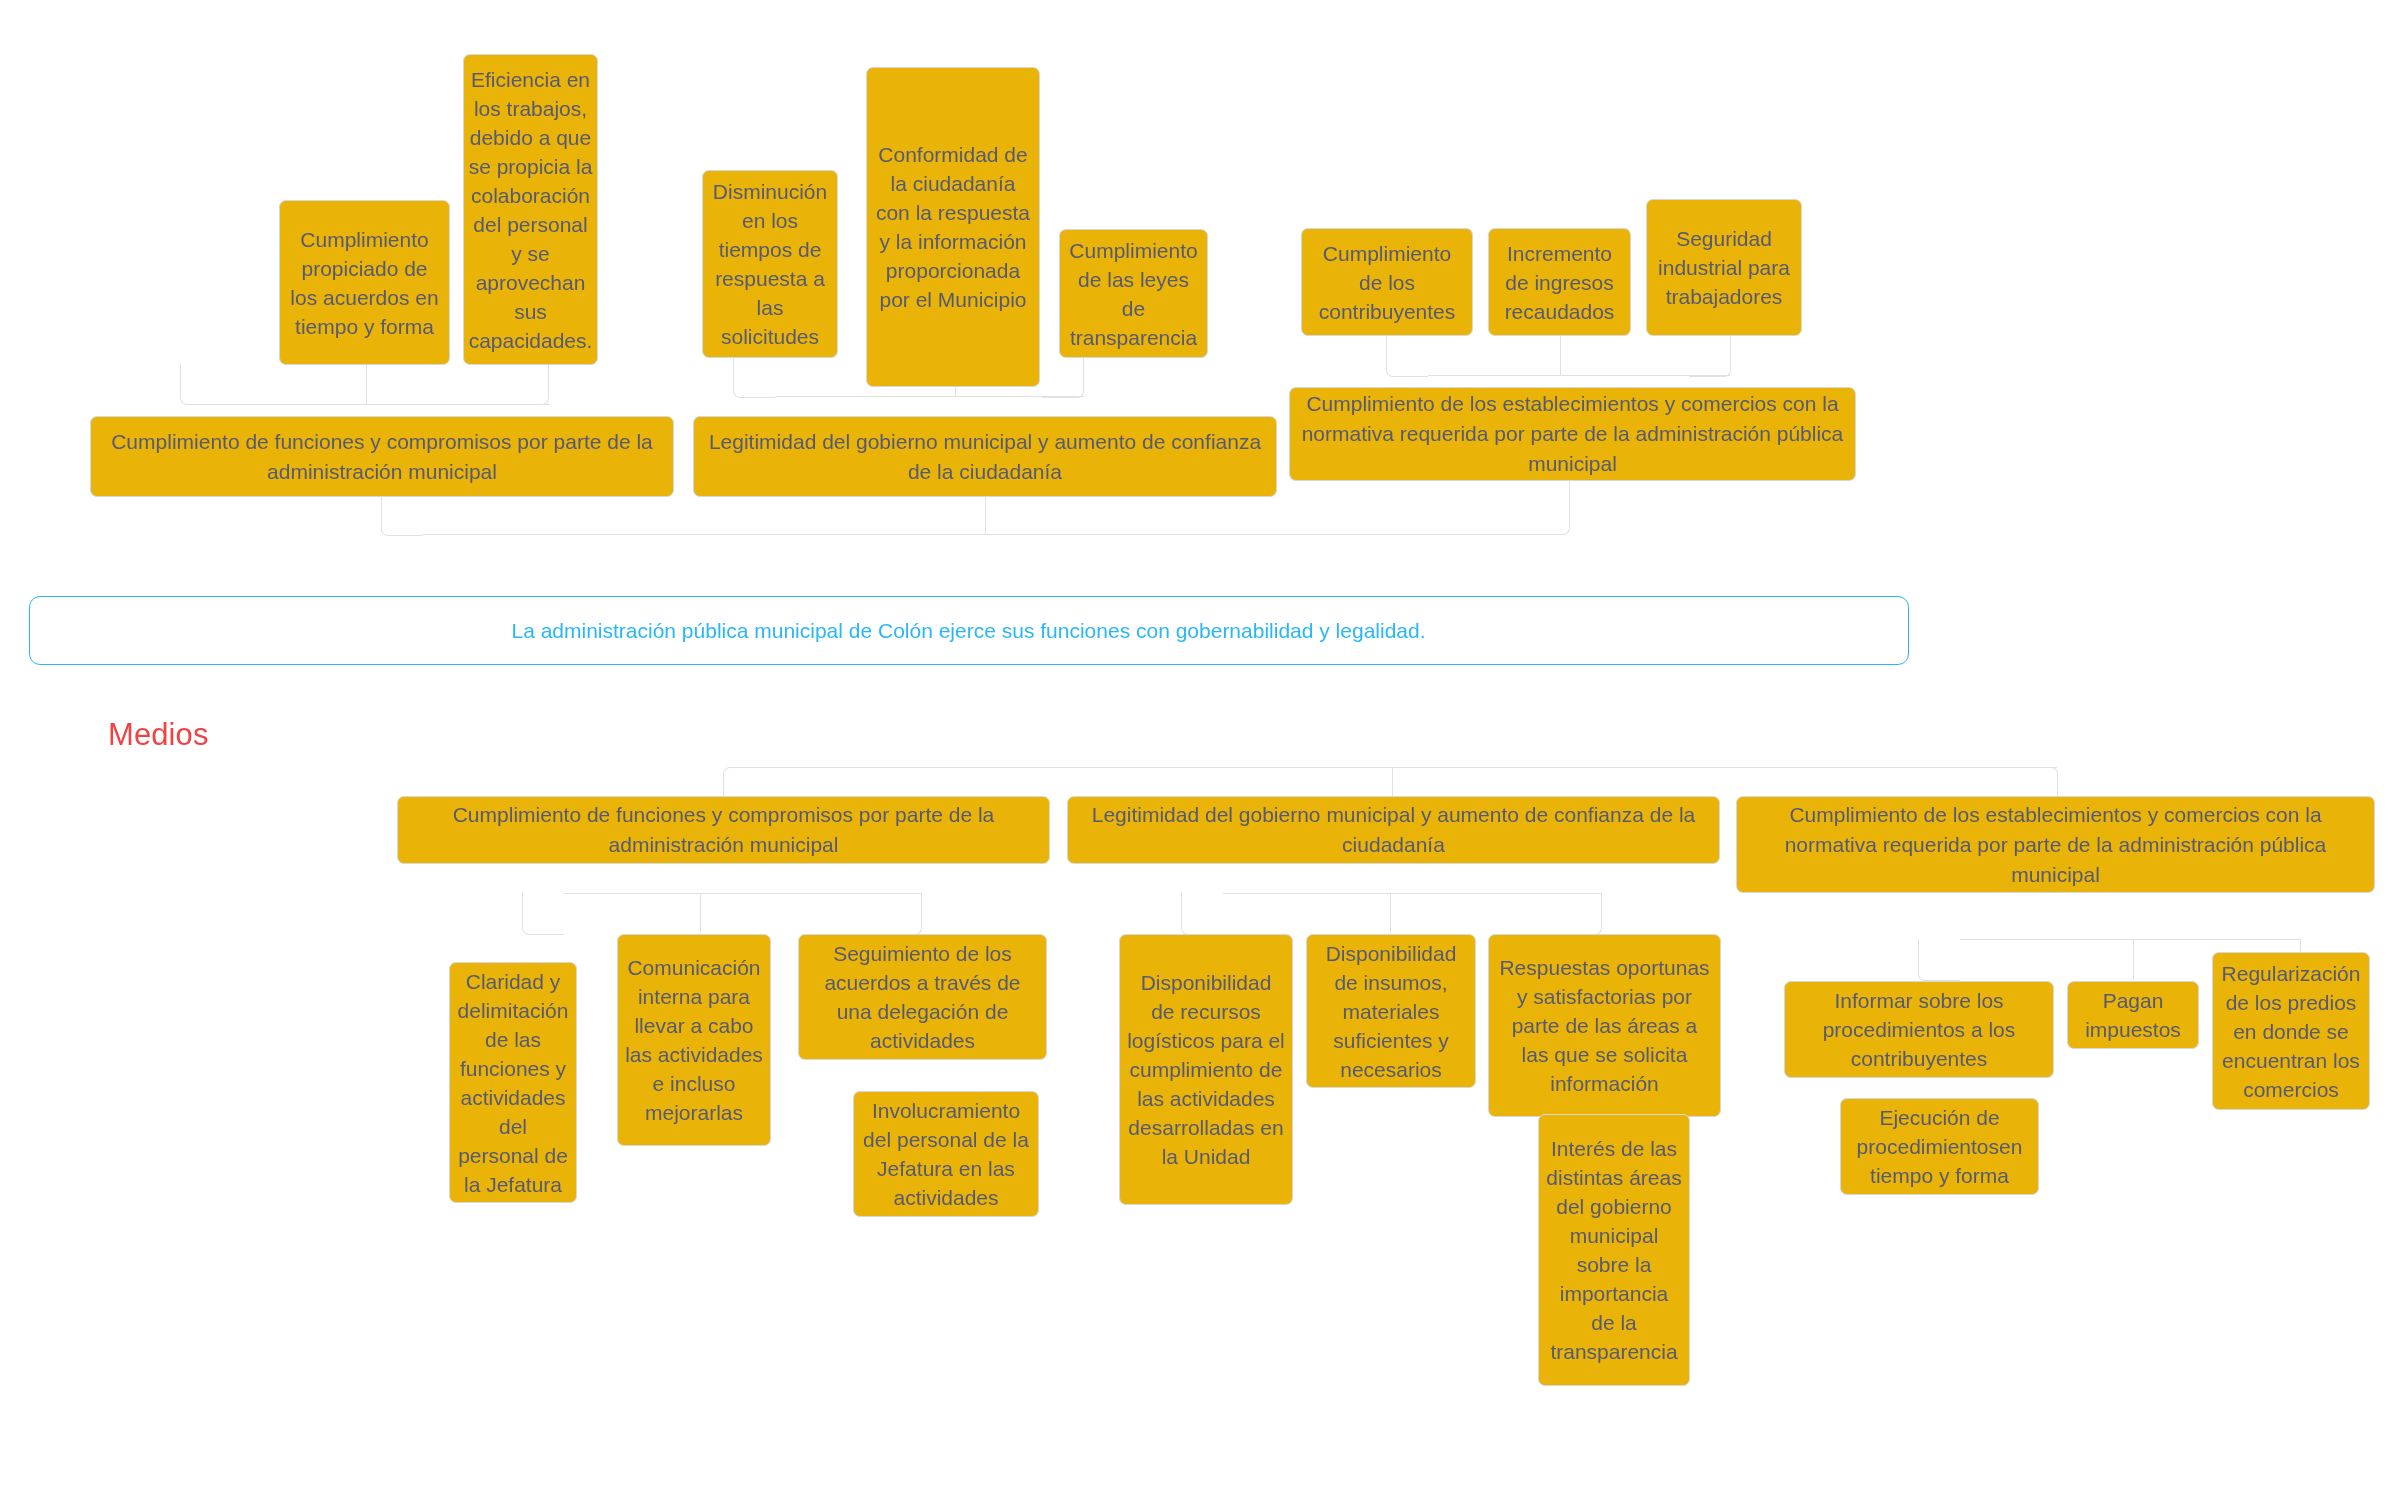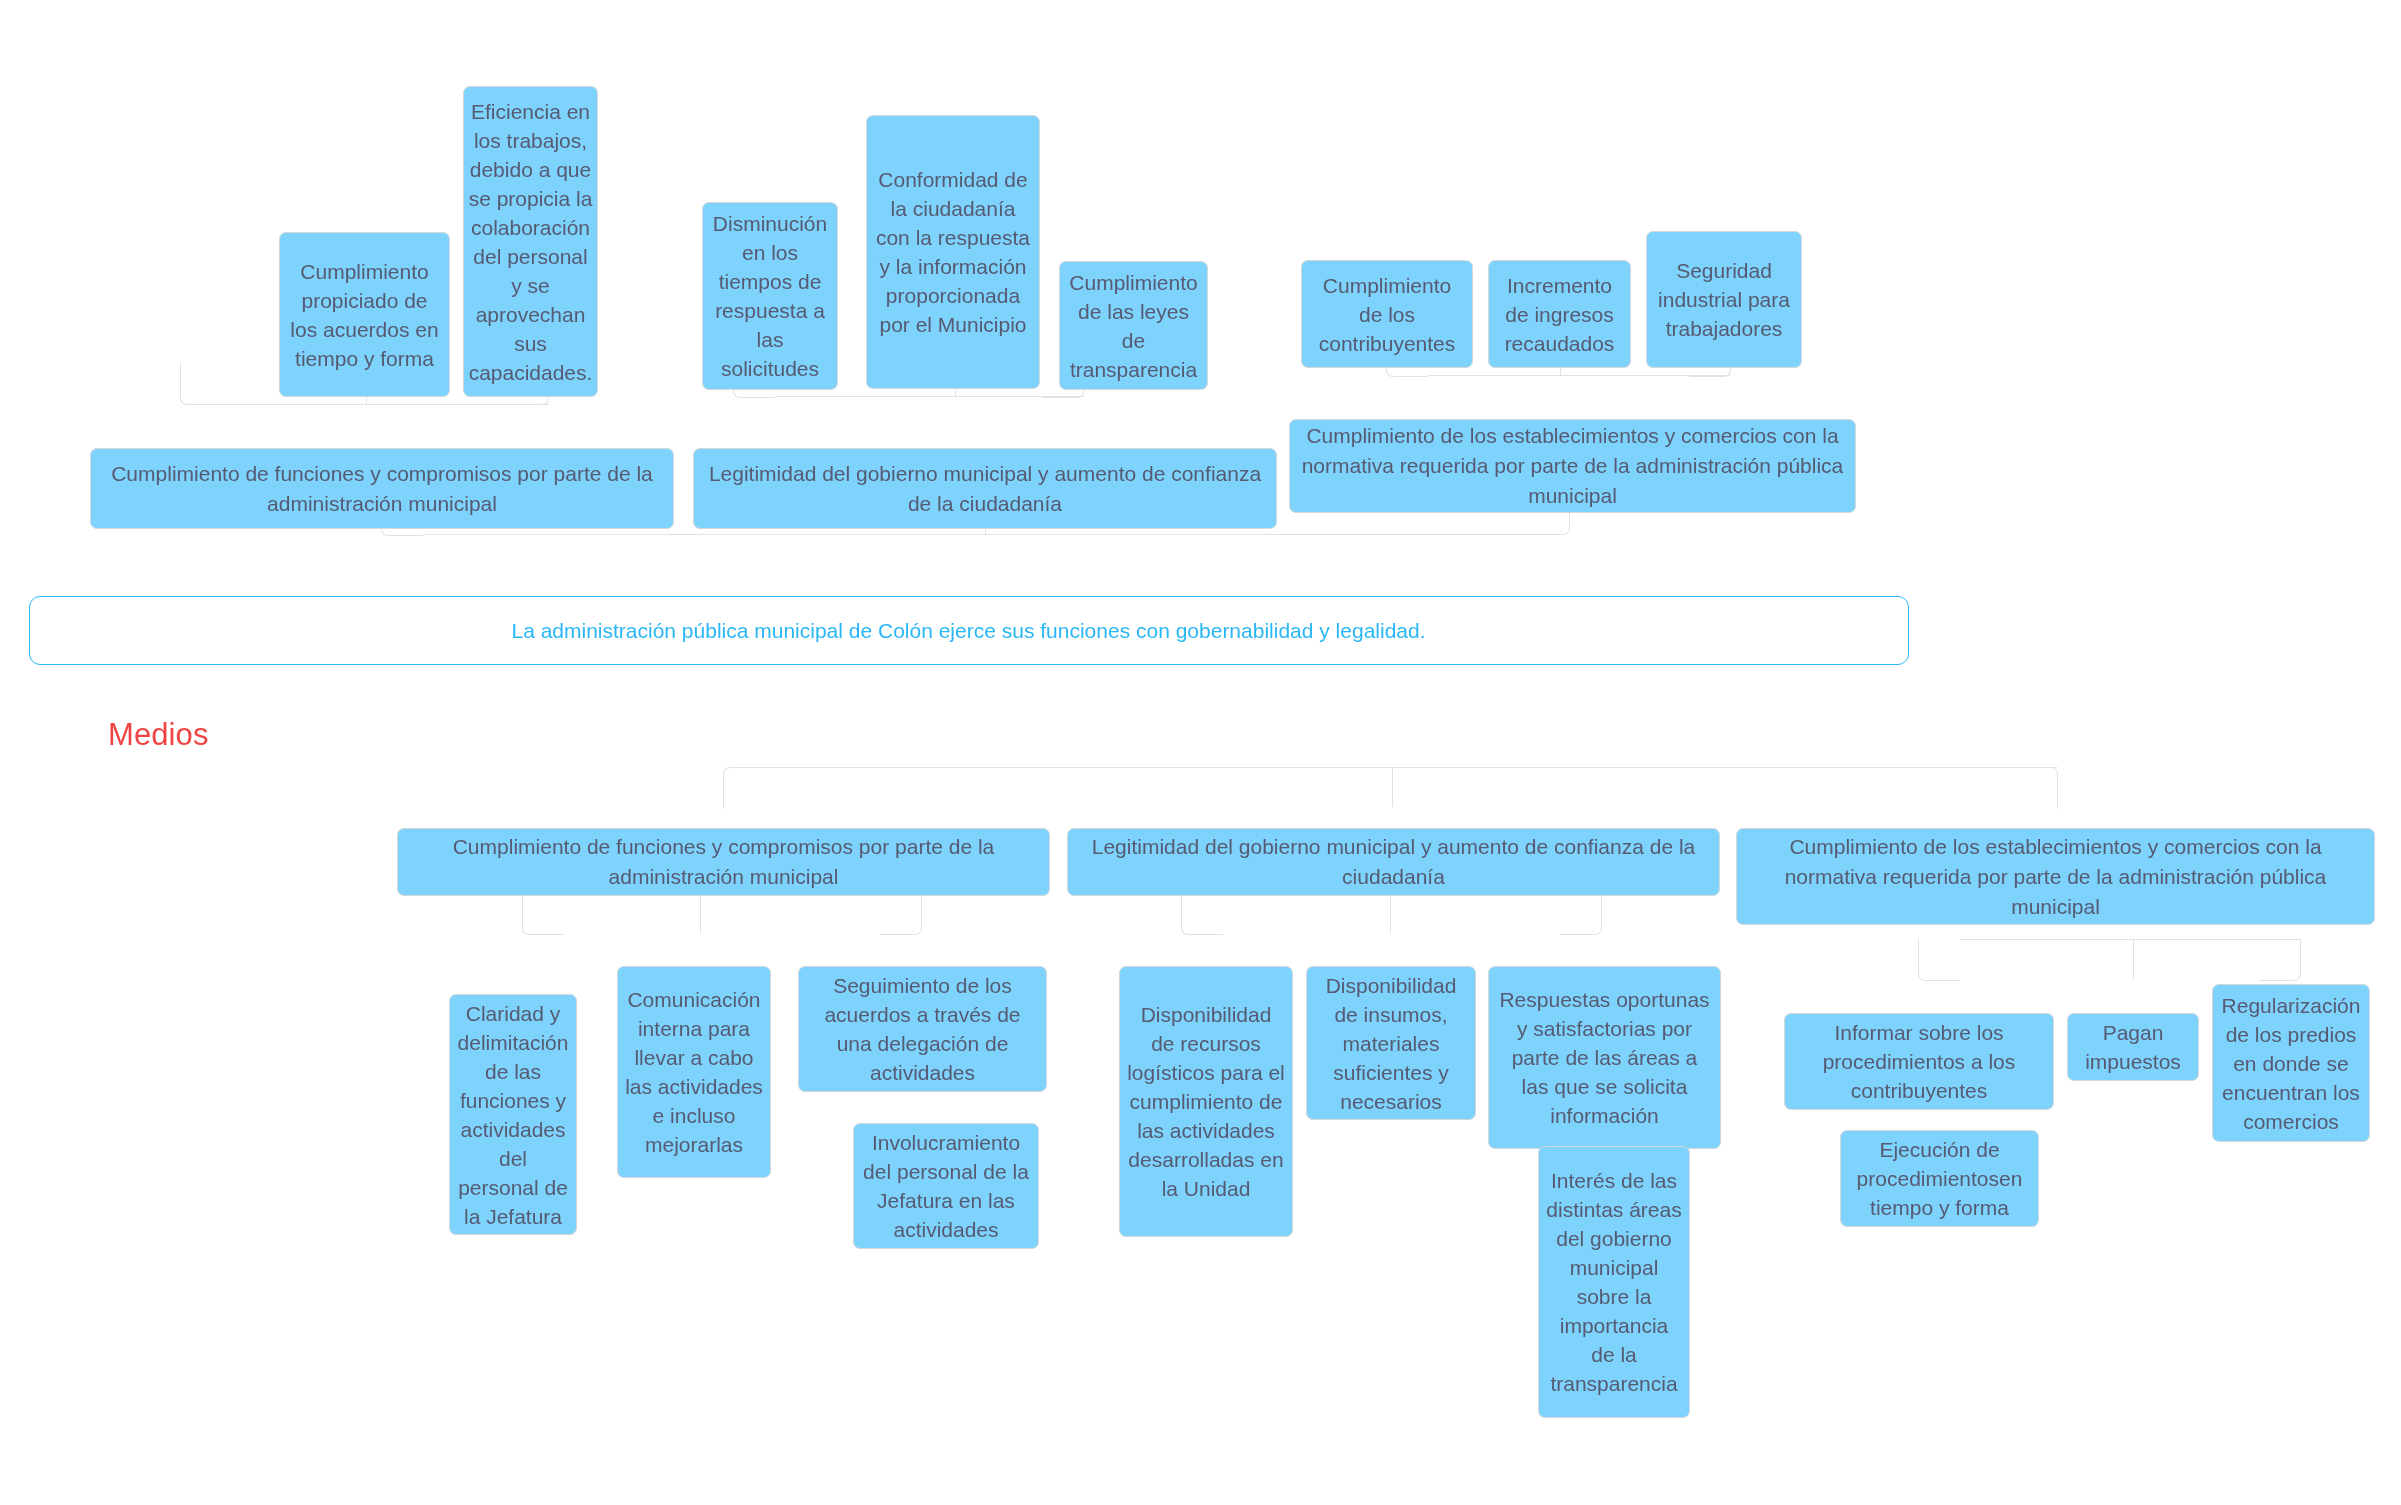--- a/index.html
+++ b/index.html
@@ -17,33 +17,32 @@
     position: relative;
     width: 2401px;
     height: 1505px;
     overflow: hidden;
   }
 
   
   .node {
     position: absolute;
     box-sizing: border-box;
-    background: #7dd3fc;
+    background: #eab308;
     border: 1.4px solid #d5d7dc;
     border-radius: 7px;
     color: #565a73;
     font-size: 21px;
     line-height: 29px;
     text-align: center;
     display: flex;
     align-items: center;
     justify-content: center;
     padding: 18px 7px;
     z-index: 3;
-    margin-top: 32px;
   }
   .node.wide {
     font-size: 21px;
     line-height: 30px;
   }
 
   
   .goal-banner {
     position: absolute;
     box-sizing: border-box;
@@ -137,21 +136,21 @@
   </div>
 
   <div class="node" style="left:463px;top:54px;width:135px;height:311px;">
     <span>Eficiencia en los trabajos, debido a que se propicia la colaboración del personal y se aprovechan sus capacidades.</span>
   </div>
 
   <div class="node" style="left:702px;top:170px;width:136px;height:188px;">
     <span>Disminución en los tiempos de respuesta a las solicitudes</span>
   </div>
 
-  <div class="node" style="left:866px;top:83px;width:174px;height:274px;">
+  <div class="node" style="left:866px;top:67px;width:174px;height:320px;">
     <span>Conformidad de la ciudadanía con la respuesta y la información proporcionada por el Municipio</span>
   </div>
 
   <div class="node" style="left:1059px;top:229px;width:149px;height:129px;">
     <span>Cumplimiento de las leyes de transparencia</span>
   </div>
 
   <div class="node" style="left:1301px;top:228px;width:172px;height:108px;">
     <span>Cumplimiento de los contribuyentes</span>
   </div>

